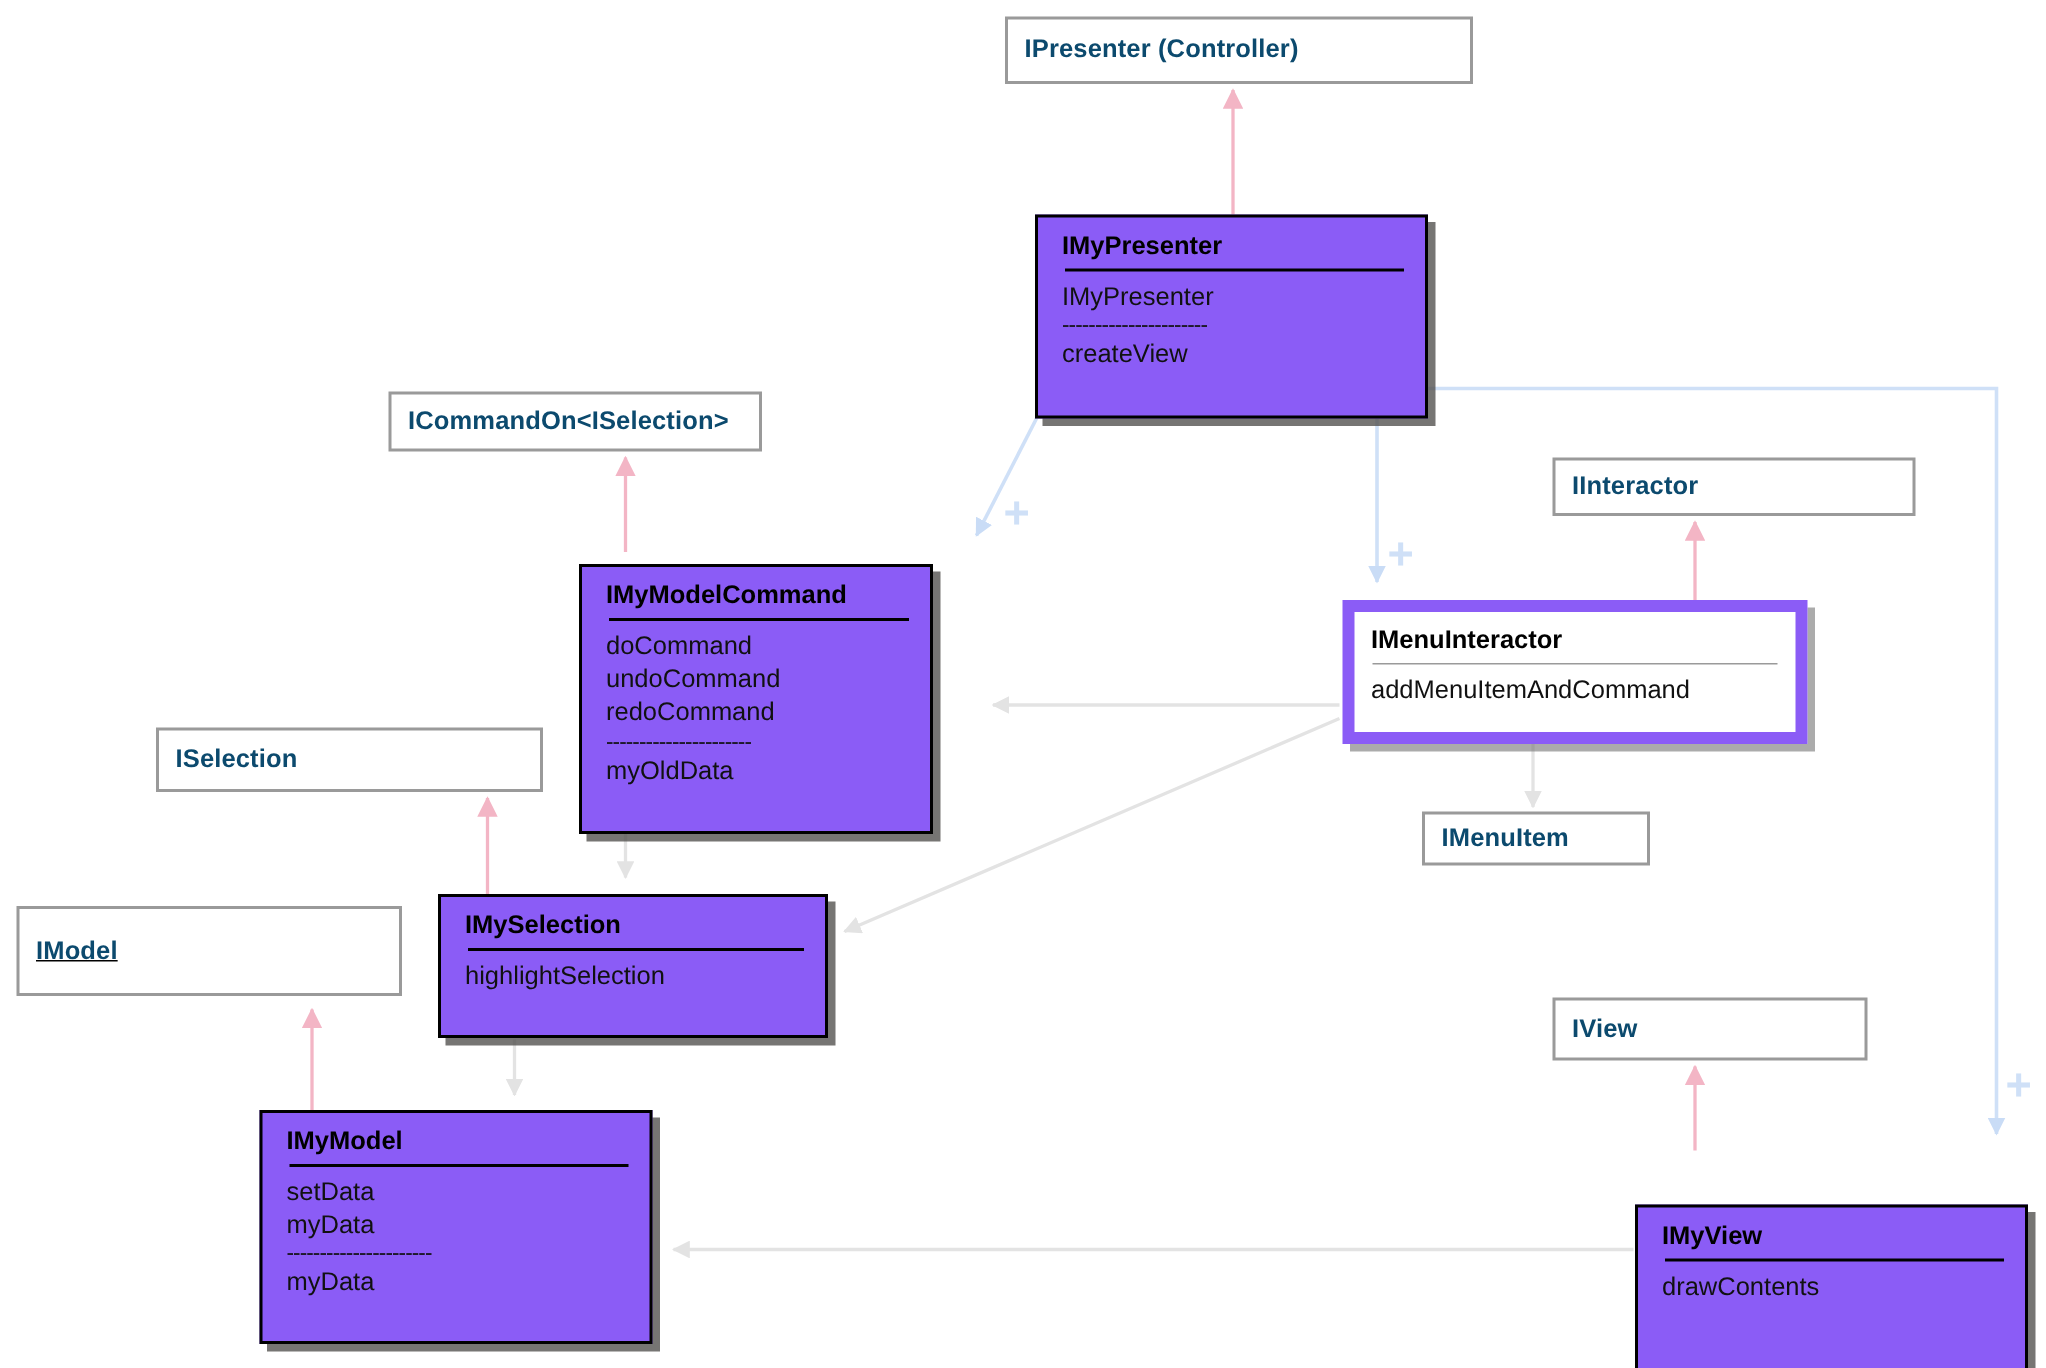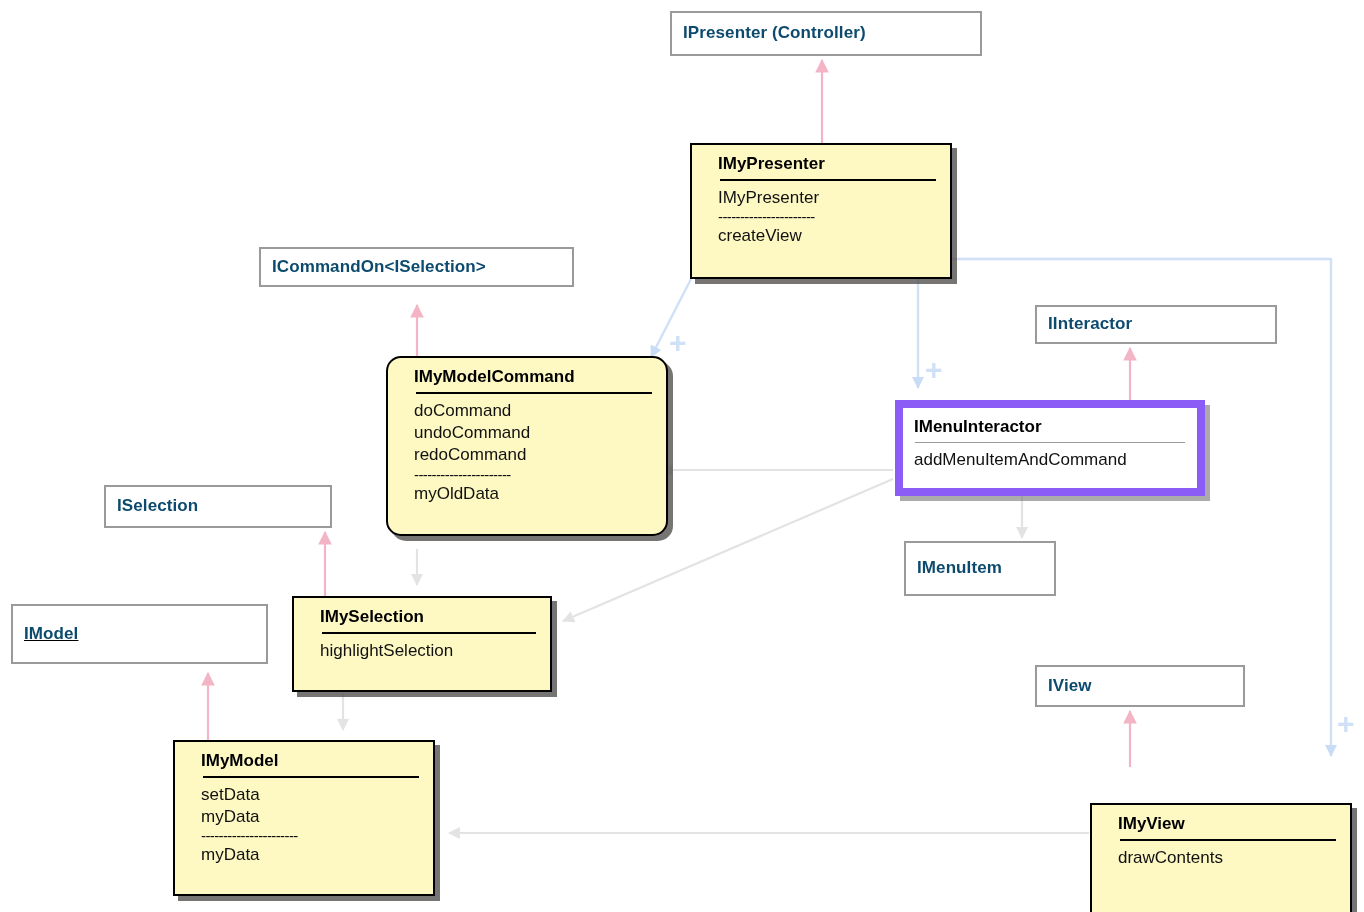--- a/index.html
+++ b/index.html
@@ -41,23 +41,23 @@
     font-weight: bold;
     font-size: 17px;
     color: #0c4a6e;
     padding-left: 11px;
     line-height: 1.1;
     letter-spacing: 0.1px;
   }
   
   .cls {
     border: 2px solid #000000;
-    background: #fef9c3;
+    background: #8b5cf6;
     box-shadow: 5px 5px 0 0 rgba(80,78,75,0.78);
-    padding: 7px 0 5px 14px;
+    padding: 7px 0 5px 4px;
   }
   .cls .title {
     font-weight: bold;
     font-size: 17px;
     color: #000000;
     padding: 2px 12px 5px 12px;
     line-height: 1.15;
   }
   .cls .rule {
     height: 0;
@@ -156,33 +156,33 @@
       <line x1="417" y1="549" x2="417" y2="585" stroke="#e3e3e3" stroke-width="2.2" marker-end="url(#tri-gray)"></line>
       <line x1="343" y1="693" x2="343" y2="730" stroke="#e3e3e3" stroke-width="2.2" marker-end="url(#tri-gray)"></line>
       <line x1="1089" y1="833" x2="449" y2="833" stroke="#e3e3e3" stroke-width="2.2" marker-end="url(#tri-gray)"></line>
     </g>
   </svg>
 
   <div class="node iface" style="left:670px; top:11px; width:312px; height:45px;">
     <div class="title">IPresenter (Controller)</div>
   </div>
 
-  <div class="node iface" style="left:259px; top:247px; width:315px; height:40px;text-align:right;">
+  <div class="node iface" style="left:259px; top:261px; width:249px; height:40px;text-align:right;">
     <div class="title">ICommandOn&lt;ISelection&gt;</div>
   </div>
 
   <div class="node iface" style="left:1035px; top:305px; width:242px; height:39px;">
     <div class="title">IInteractor</div>
   </div>
 
-  <div class="node iface" style="left:104px; top:485px; width:228px; height:43px;">
+  <div class="node iface" style="left:104px; top:485px; width:258px; height:43px;">
     <div class="title">ISelection</div>
   </div>
 
-  <div class="node iface" style="left:904px; top:541px; width:152px; height:55px;">
+  <div class="node iface" style="left:948px; top:541px; width:152px; height:36px;">
     <div class="title">IMenuItem</div>
   </div>
 
   <div class="node iface" style="left:11px; top:604px; width:257px; height:60px;text-decoration:underline;">
     <div class="title">IModel</div>
   </div>
 
   <div class="node iface" style="left:1035px; top:665px; width:210px; height:42px;">
     <div class="title">IView</div>
   </div>
@@ -190,21 +190,21 @@
   <div class="node cls" style="left:690px; top:143px; width:262px; height:136px;">
     <div class="title">IMyPresenter</div>
     <div class="rule"></div>
     <div class="members">
       <div class="member">IMyPresenter</div>
       <div class="sep">----------------------</div>
       <div class="member">createView</div>
     </div>
   </div>
 
-  <div class="node cls" style="left:386px; top:356px; width:282px; height:180px;border-radius:15px;">
+  <div class="node cls" style="left:386px; top:376px; width:236px; height:180px;">
     <div class="title">IMyModelCommand</div>
     <div class="rule"></div>
     <div class="members">
       <div class="member">doCommand</div>
       <div class="member">undoCommand</div>
       <div class="member">redoCommand</div>
       <div class="sep">----------------------</div>
       <div class="member">myOldData</div>
     </div>
   </div>

